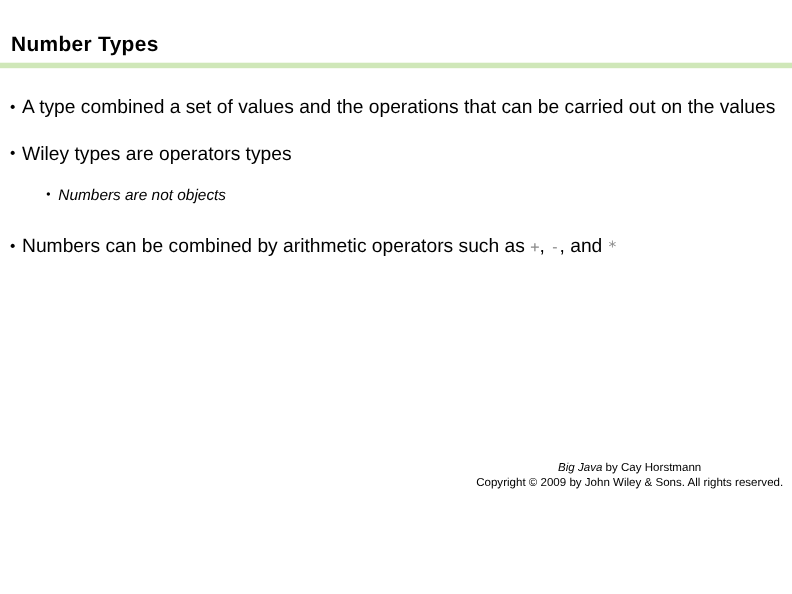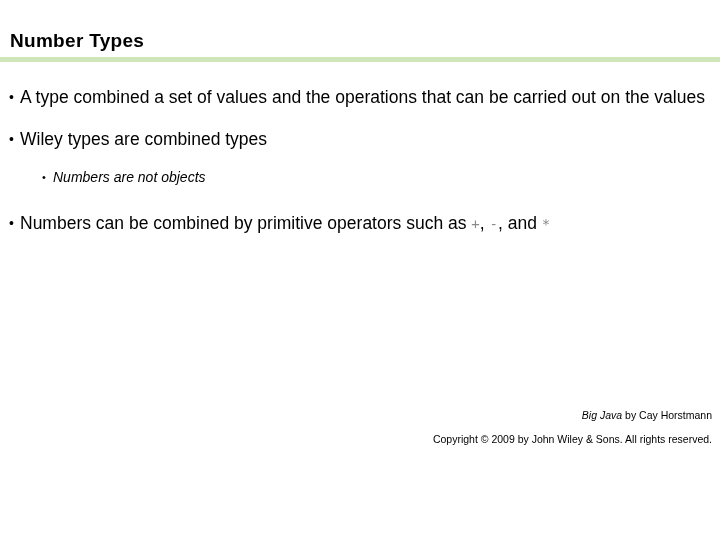--- a/index.html
+++ b/index.html
@@ -97,58 +97,58 @@
     font-family: "DejaVu Sans Mono", "Liberation Mono", monospace;
     font-size: 14px;
     color: #8a8a8a;
   }
 
   
   .footer {
     position: absolute;
     right: 8px;
     bottom: 6px;
-    text-align: right;
+    text-align: center;
     font-size: 10.5px;
     line-height: 13px;
     color: #000000;
     white-space: nowrap;
   }
   .footer .src-title { font-style: italic; }
-  .footer-line2 { margin-top: 11px; }
+  .footer-line2 { margin-top: 1px; }
 </style>
 </head>
 <body>
 
 <div class="slide">
 
   <div class="slide-title">Number Types</div>
 
   <div class="title-rule"></div>
 
   <div class="body">
 
     <div class="bullet bullet-1">
       <span class="dot">•</span>
       <span class="txt"><span>A </span><b>type</b><span> combined a set of values and the operations that can be carried out on the values</span></span>
     </div>
 
     <div class="bullet bullet-2">
       <span class="dot">•</span>
-      <span class="txt"><span>Wiley types are </span><b>combined types</b><span></span></span>
+      <span class="txt"><span>Wiley types are </span><b>operators types</b><span></span></span>
     </div>
 
     <div class="subbullet">
       <span class="dot">•</span>
       <span>Numbers are not objects</span>
     </div>
 
     <div class="bullet bullet-4">
       <span class="dot">•</span>
-      <span class="txt"><span>Numbers can be combined by primitive operators such as </span><span class="op">+</span><span>, </span><span class="op">-</span><span>, and </span><span class="op">*</span></span>
+      <span class="txt"><span>Numbers can be combined by arithmetic operators such as </span><span class="op">+</span><span>, </span><span class="op">-</span><span>, and </span><span class="op">*</span></span>
     </div>
 
   </div>
 
   <div class="footer">
     <div class="footer-line1"><span class="src-title">Big Java</span><span> by Cay Horstmann</span></div>
     <div class="footer-line2">Copyright © 2009 by John Wiley &amp; Sons.  All rights reserved.</div>
   </div>
 
 </div>

